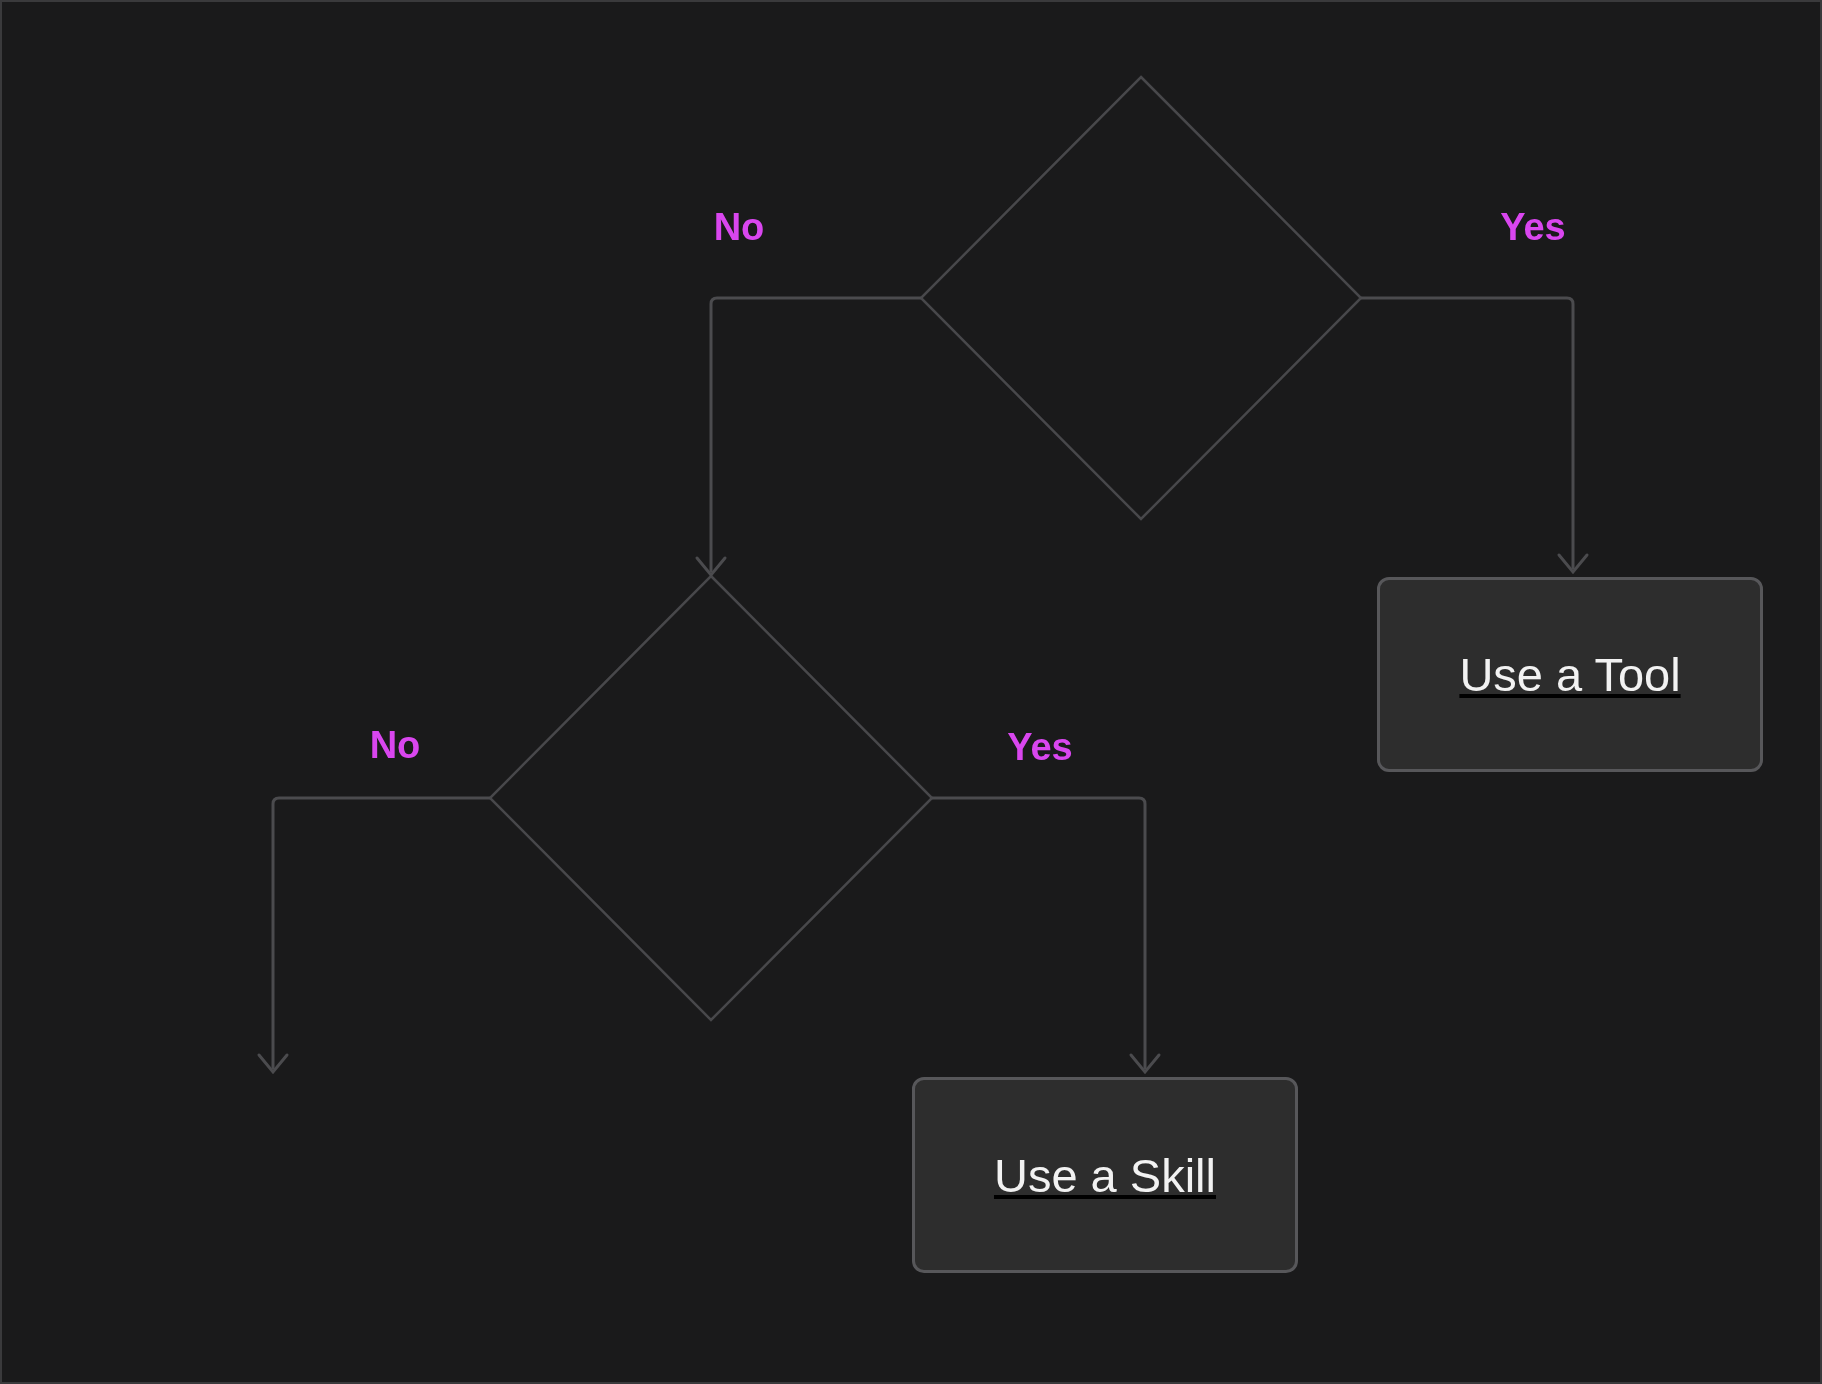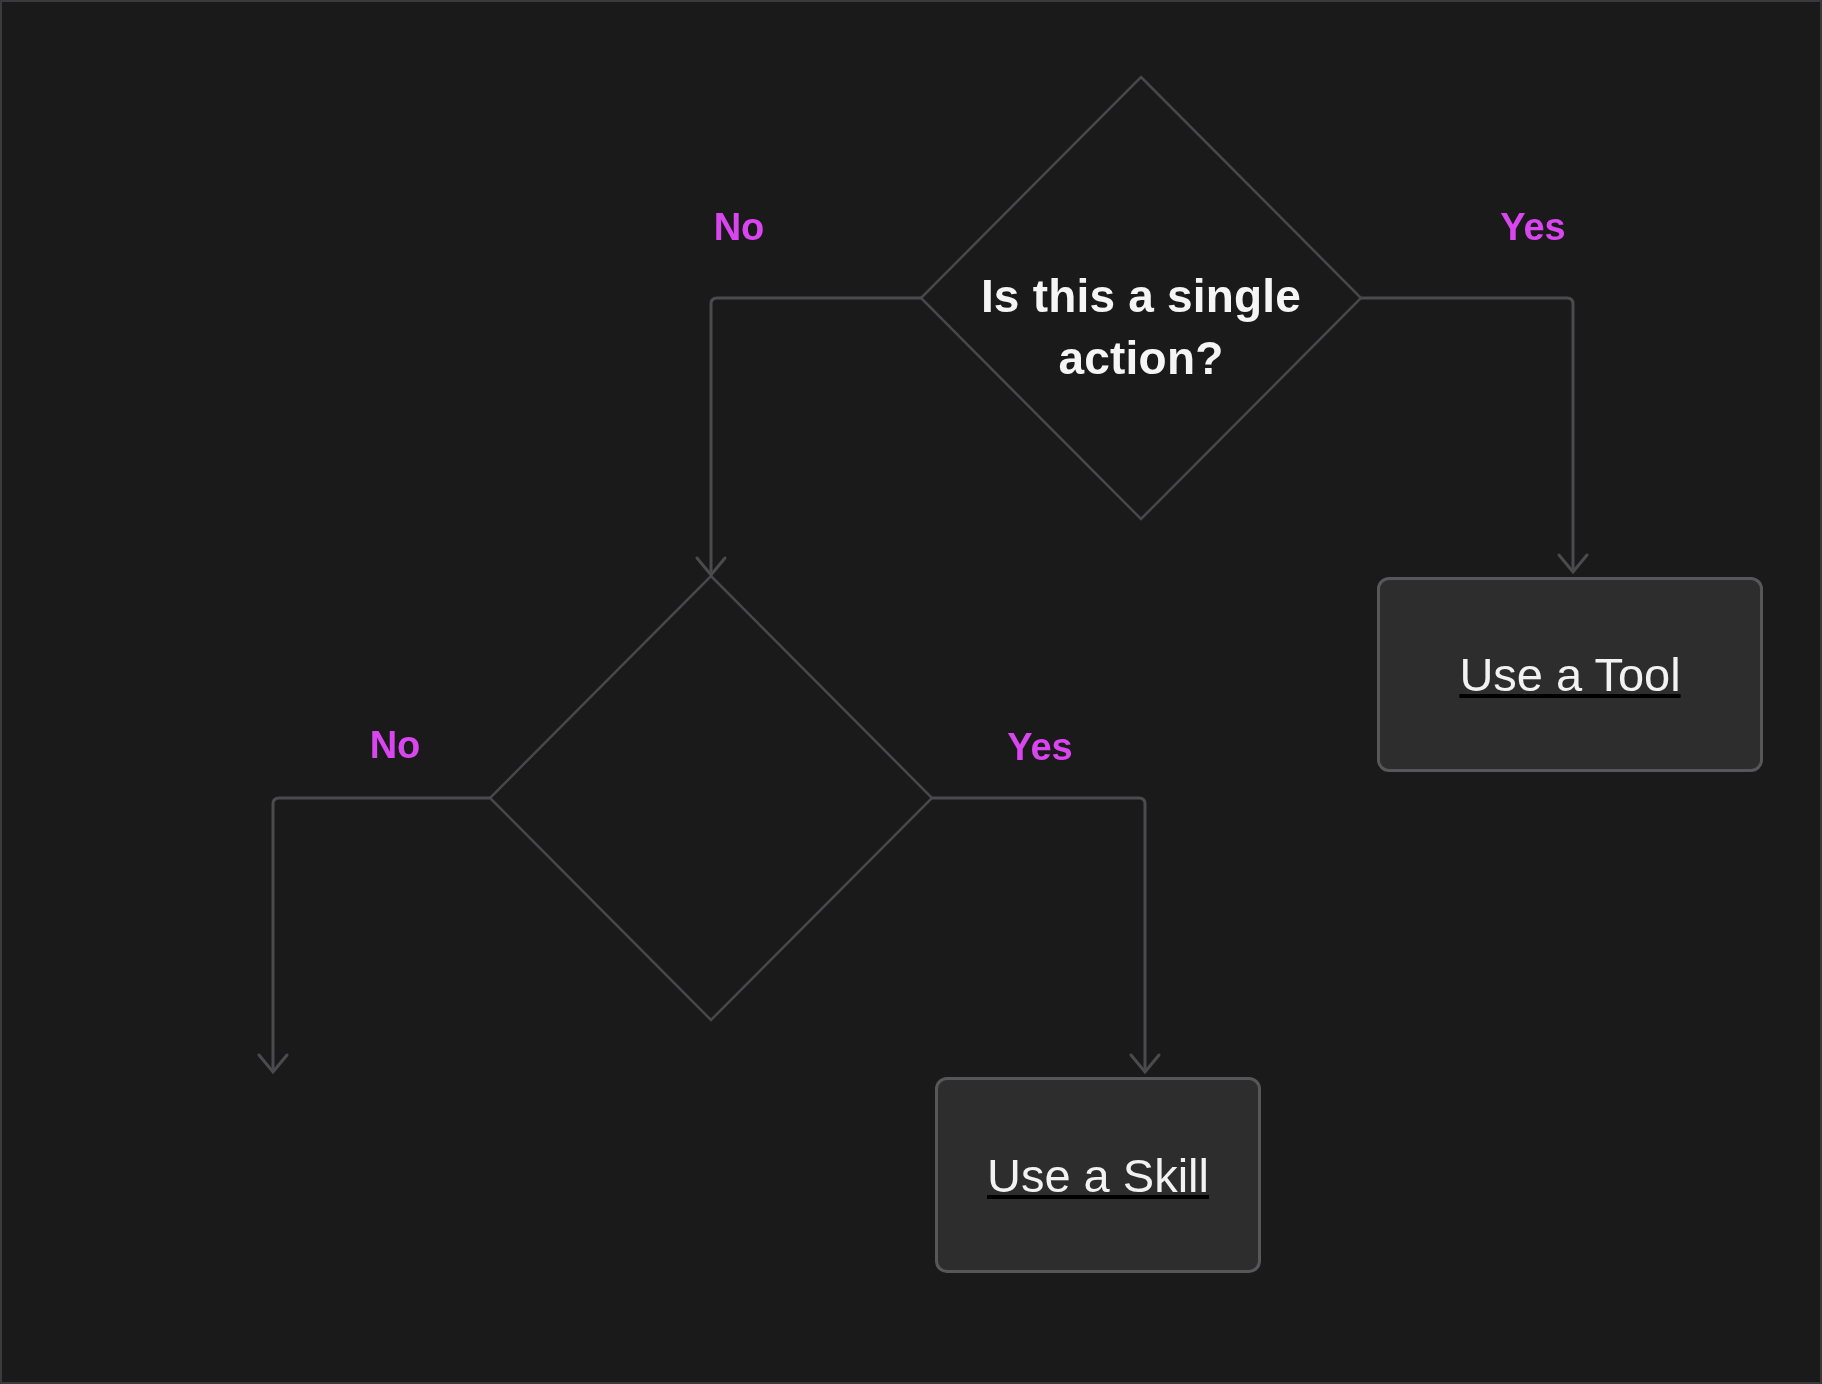--- a/index.html
+++ b/index.html
@@ -79,21 +79,21 @@
     text-decoration: underline;
   }
   .outcome-label {
     color: #f2f2f2;
     font-size: 47px;
     font-weight: 400;
     line-height: 63px;
     text-align: center;
   }
   .box-tool  { left: 1377px; top: 577px; width: 386px; height: 195px; }
-  .box-skill { left: 935px;  top: 1077px; width: 326px; height: 196px; }
+  .box-skill { left: 912px;  top: 1077px; width: 386px; height: 196px; }
   .box-mcp   { left: 86px;   top: 1077px; width: 443px; height: 228px; padding: 0 18px; }
 
   .q1-text { left: 1141px; top: 327px; width: 340px; }
   .q2-text { left: 711px;  top: 810px; width: 382px; }
 
   .label-no-1  { left: 739px;  top: 227px; }
   .label-yes-1 { left: 1533px; top: 227px; }
   .label-no-2  { left: 395px;  top: 745px; }
   .label-yes-2 { left: 1040px; top: 747px; }
 </style>
@@ -113,21 +113,20 @@
     <path class="wire" d="M1361 298 L1567 298 Q1573 298 1573 304 L1573 569"></path>
     <polyline class="arrowhead" points="1559,555 1573,572 1587,555"></polyline>
 
     <path class="wire" d="M490 798 L279 798 Q273 798 273 804 L273 1069"></path>
     <polyline class="arrowhead" points="259,1055 273,1072 287,1055"></polyline>
 
     <path class="wire" d="M932 798 L1139 798 Q1145 798 1145 804 L1145 1069"></path>
     <polyline class="arrowhead" points="1131,1055 1145,1072 1159,1055"></polyline>
   </svg>
 
-  <div class="txt question q1-text">Is this a single action?</div>
 
 
   <div class="txt branch-label label-no-1">No</div>
 
   <div class="txt branch-label label-yes-1">Yes</div>
 
   <div class="txt branch-label label-no-2">No</div>
 
   <div class="txt branch-label label-yes-2">Yes</div>
 

